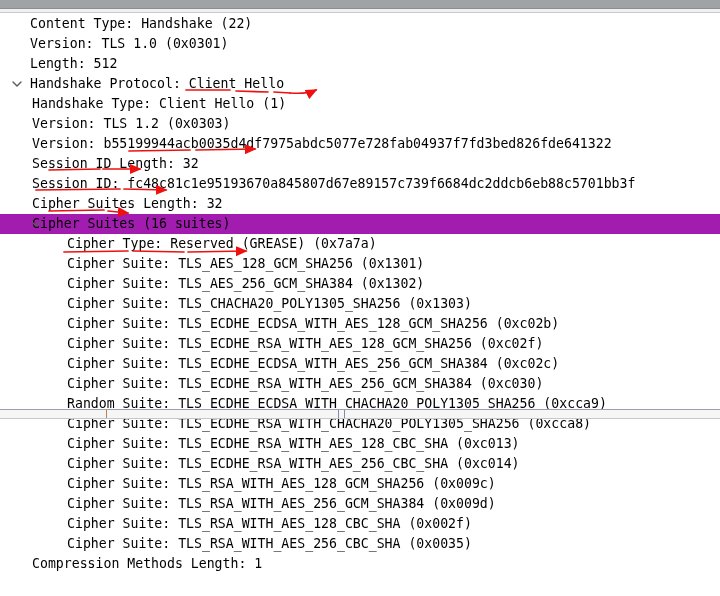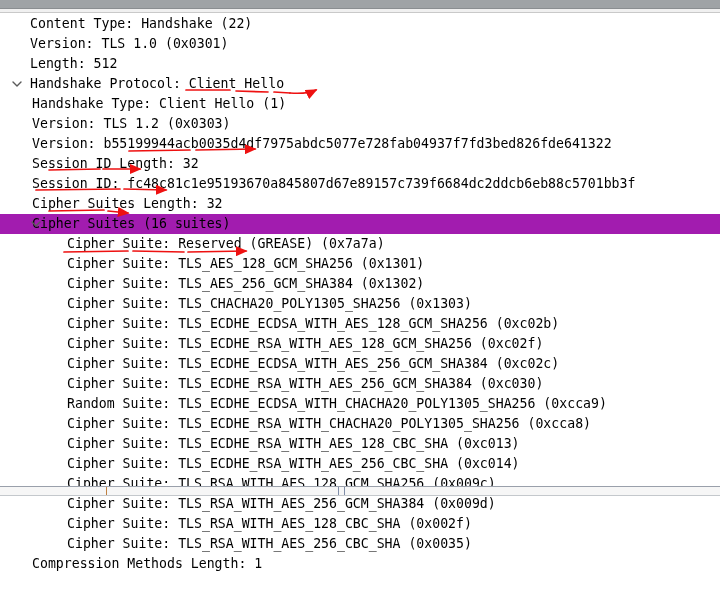--- a/index.html
+++ b/index.html
@@ -11,21 +11,21 @@
   body {
     width: 720px;
     height: 596px;
     overflow: hidden;
     font-family: "DejaVu Sans Mono", "Liberation Mono", monospace;
   }
 
   #app {
     position: relative;
     width: 720px;
-    height: 496px;
+    height: 419px;
     background: #ffffff;
     border-radius: 14px;
   }
 
   
   .splitter {
     position: absolute;
     left: 0; top: 0;
     width: 720px;
     height: 9px;
@@ -146,21 +146,21 @@
       <div class="row"><span class="label ind2">Version: TLS 1.2 (0x0303)</span></div>
       <div class="row"><span class="label ind2">Version: b55199944acb0035d4df7975abdc5077e728fab04937f7fd3bed826fde641322</span></div>
       <div class="row"><span class="label ind2">Session ID Length: 32</span></div>
       <div class="row"><span class="label ind2">Session ID: fc48c81c1e95193670a845807d67e89157c739f6684dc2ddcb6eb88c5701bb3f</span></div>
       <div class="row"><span class="label ind2">Cipher Suites Length: 32</span></div>
       <div class="row selected"><span class="chev l2">
           <svg width="10" height="8" viewBox="0 0 10 8">
             <path d="M1,2 L5,6 L9,2" fill="none" stroke="#5a5a5a" stroke-width="1.4" stroke-linecap="round" stroke-linejoin="round"></path>
           </svg>
         </span><span class="label ind2">Cipher Suites (16 suites)</span></div>
-      <div class="row"><span class="label ind3">Cipher Suite: Reserved (GREASE) (0x7a7a)</span></div>
+      <div class="row"><span class="label ind3">Cipher Type: Reserved (GREASE) (0x7a7a)</span></div>
       <div class="row"><span class="label ind3">Cipher Suite: TLS_AES_128_GCM_SHA256 (0x1301)</span></div>
       <div class="row"><span class="label ind3">Cipher Suite: TLS_AES_256_GCM_SHA384 (0x1302)</span></div>
       <div class="row"><span class="label ind3">Cipher Suite: TLS_CHACHA20_POLY1305_SHA256 (0x1303)</span></div>
       <div class="row"><span class="label ind3">Cipher Suite: TLS_ECDHE_ECDSA_WITH_AES_128_GCM_SHA256 (0xc02b)</span></div>
       <div class="row"><span class="label ind3">Cipher Suite: TLS_ECDHE_RSA_WITH_AES_128_GCM_SHA256 (0xc02f)</span></div>
       <div class="row"><span class="label ind3">Cipher Suite: TLS_ECDHE_ECDSA_WITH_AES_256_GCM_SHA384 (0xc02c)</span></div>
       <div class="row"><span class="label ind3">Cipher Suite: TLS_ECDHE_RSA_WITH_AES_256_GCM_SHA384 (0xc030)</span></div>
       <div class="row"><span class="label ind3">Random Suite: TLS_ECDHE_ECDSA_WITH_CHACHA20_POLY1305_SHA256 (0xcca9)</span></div>
       <div class="row"><span class="label ind3">Cipher Suite: TLS_ECDHE_RSA_WITH_CHACHA20_POLY1305_SHA256 (0xcca8)</span></div>
       <div class="row"><span class="label ind3">Cipher Suite: TLS_ECDHE_RSA_WITH_AES_128_CBC_SHA (0xc013)</span></div>

